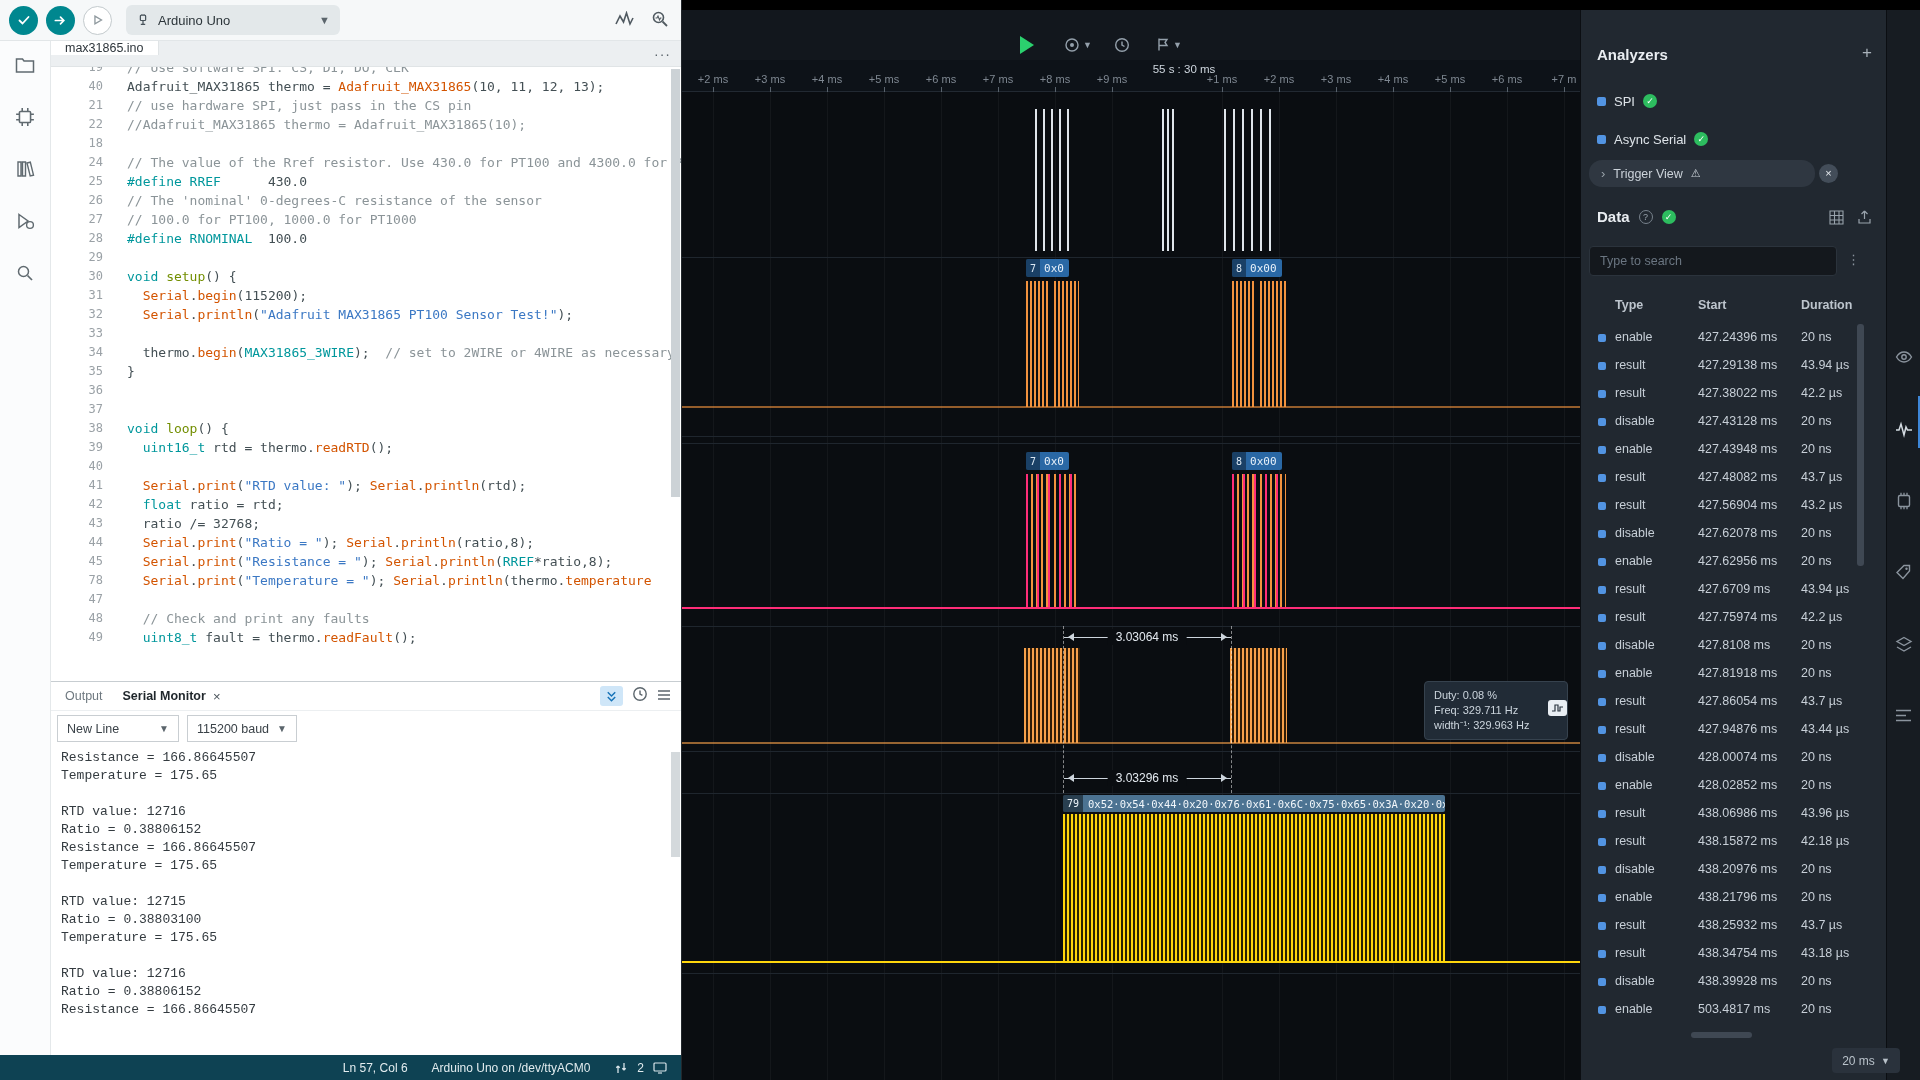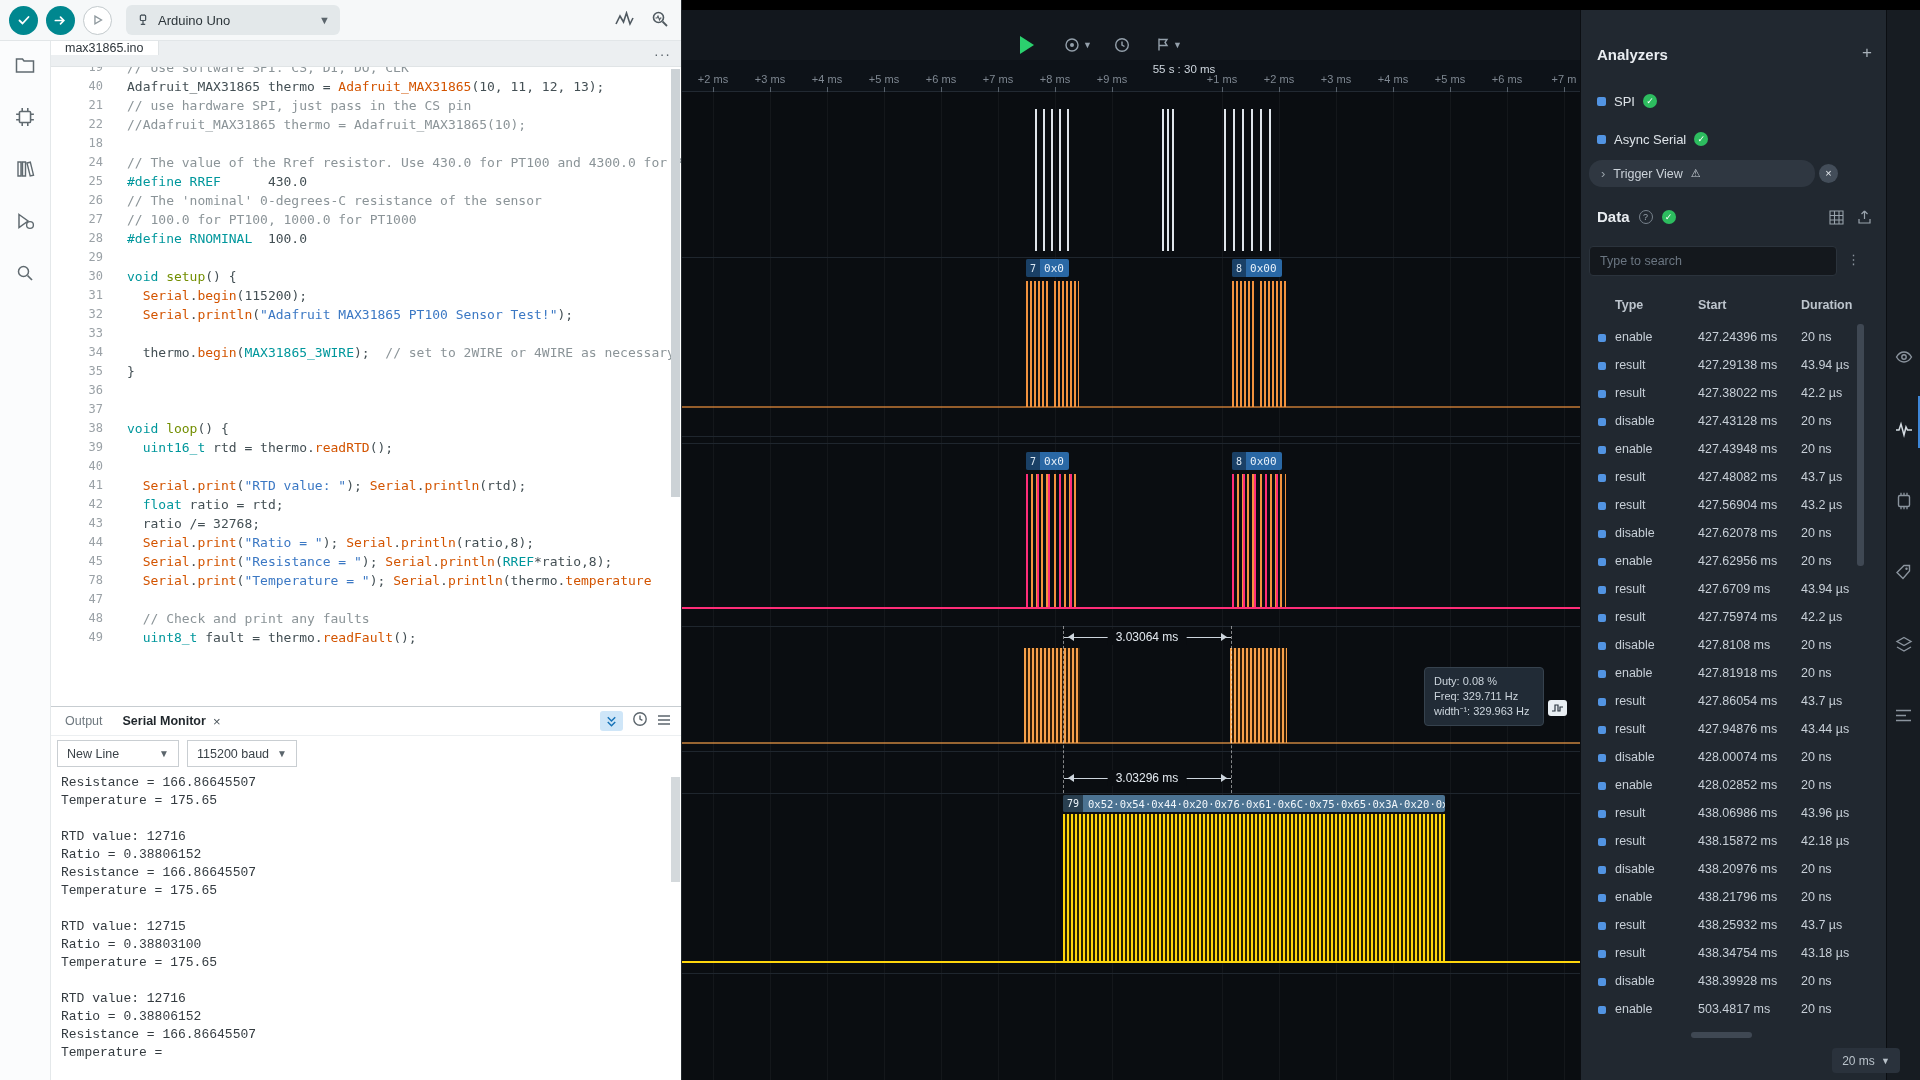--- a/index.html
+++ b/index.html
@@ -107,21 +107,21 @@
   .meas-line::after{content:'';position:absolute;right:0;top:-4px;
     border:4px solid transparent;border-left:6px solid #cdd5dd}
   .meas-label{position:absolute;transform:translateX(-50%);background:#0a0d11;
     padding:1px 8px;font-size:12px;color:#e4eaf0;z-index:3;white-space:nowrap}
   .ann-bar{position:absolute;left:381px;top:795px;width:382px;height:17px;
     background:#4c7392;border-radius:2px;display:flex;align-items:center;gap:5px;
     overflow:hidden;z-index:3;font-family:"DejaVu Sans Mono",monospace}
   .ann-idx{background:rgba(0,0,0,0.45);color:#eef4f9;font-size:10px;padding:0 4px;
     height:17px;display:flex;align-items:center;flex-shrink:0}
   .ann-hex{color:#f2f7fb;font-size:10.5px;white-space:nowrap}
-  #tooltip{position:absolute;left:742px;top:667px;width:120px;background:rgba(34,45,56,0.96);
+  #tooltip{position:absolute;left:742px;top:681px;width:144px;background:rgba(34,45,56,0.96);
     border:1px solid #36424e;border-radius:4px;padding:6px 9px;z-index:6}
   .tt-line{font-size:11px;line-height:15px;color:#ccd5dd;white-space:nowrap}
   .cursor-chip{position:absolute;left:866px;top:700px;width:19px;height:16px;
     background:#e9eef3;border-radius:3px;z-index:6;display:flex;align-items:center;
     justify-content:center}
   #la-panel{position:absolute;left:898px;top:10px;width:306px;height:1070px;
     background:#212830;border-left:1px solid #0b0e12;z-index:5}
   .p-title{position:absolute;left:16px;font-size:15px;font-weight:700;color:#e9edf1}
   .p-plus{position:absolute;right:14px;font-size:17px;color:#aab3bb}
   .an-item{position:absolute;left:16px;height:26px;display:flex;align-items:center;gap:8px}
@@ -346,26 +346,39 @@
               <div class="out-line">Resistance = 166.86645507</div>
               <div class="out-line">Temperature = 175.65</div>
               <div class="out-line">&nbsp;</div>
               <div class="out-line">RTD value: 12715</div>
               <div class="out-line">Ratio = 0.38803100</div>
               <div class="out-line">Temperature = 175.65</div>
               <div class="out-line">&nbsp;</div>
               <div class="out-line">RTD value: 12716</div>
               <div class="out-line">Ratio = 0.38806152</div>
               <div class="out-line">Resistance = 166.86645507</div>
-              <div class="out-line">Temperature =</div>
             </div>
         </div>
       </div>
     </div>
 
+    <footer id="statusbar">
+      <span>Ln 57, Col 6</span>
+      <span>Arduino Uno on /dev/ttyACM0</span>
+      <span class="st-icons">
+        <svg width="14" height="14" viewBox="0 0 14 14">
+            <path d="M4 12V5M4 5L2.3 6.7M4 5l1.7 1.7M10 2v7m0 0l-1.7-1.7M10 9l1.7-1.7" stroke="#d7e4e9" stroke-width="1.3" fill="none"></path>
+          </svg>
+        <span>2</span>
+        <svg width="14" height="12" viewBox="0 0 14 12">
+            <rect x="1" y="1" width="12" height="8" rx="1" stroke="#d7e4e9" fill="none" stroke-width="1.2"></rect>
+            <path d="M5 11h4" stroke="#d7e4e9" stroke-width="1.2"></path>
+          </svg>
+      </span>
+    </footer>
   </section>
 
   <section id="la">
       <div class="gridline" style="left: 882px;"></div>
       <div class="gridline" style="left: 825px;"></div>
       <div class="gridline" style="left: 768px;"></div>
       <div class="gridline" style="left: 711px;"></div>
       <div class="gridline" style="left: 654px;"></div>
       <div class="gridline" style="left: 597px;"></div>
       <div class="gridline" style="left: 540px;"></div>

